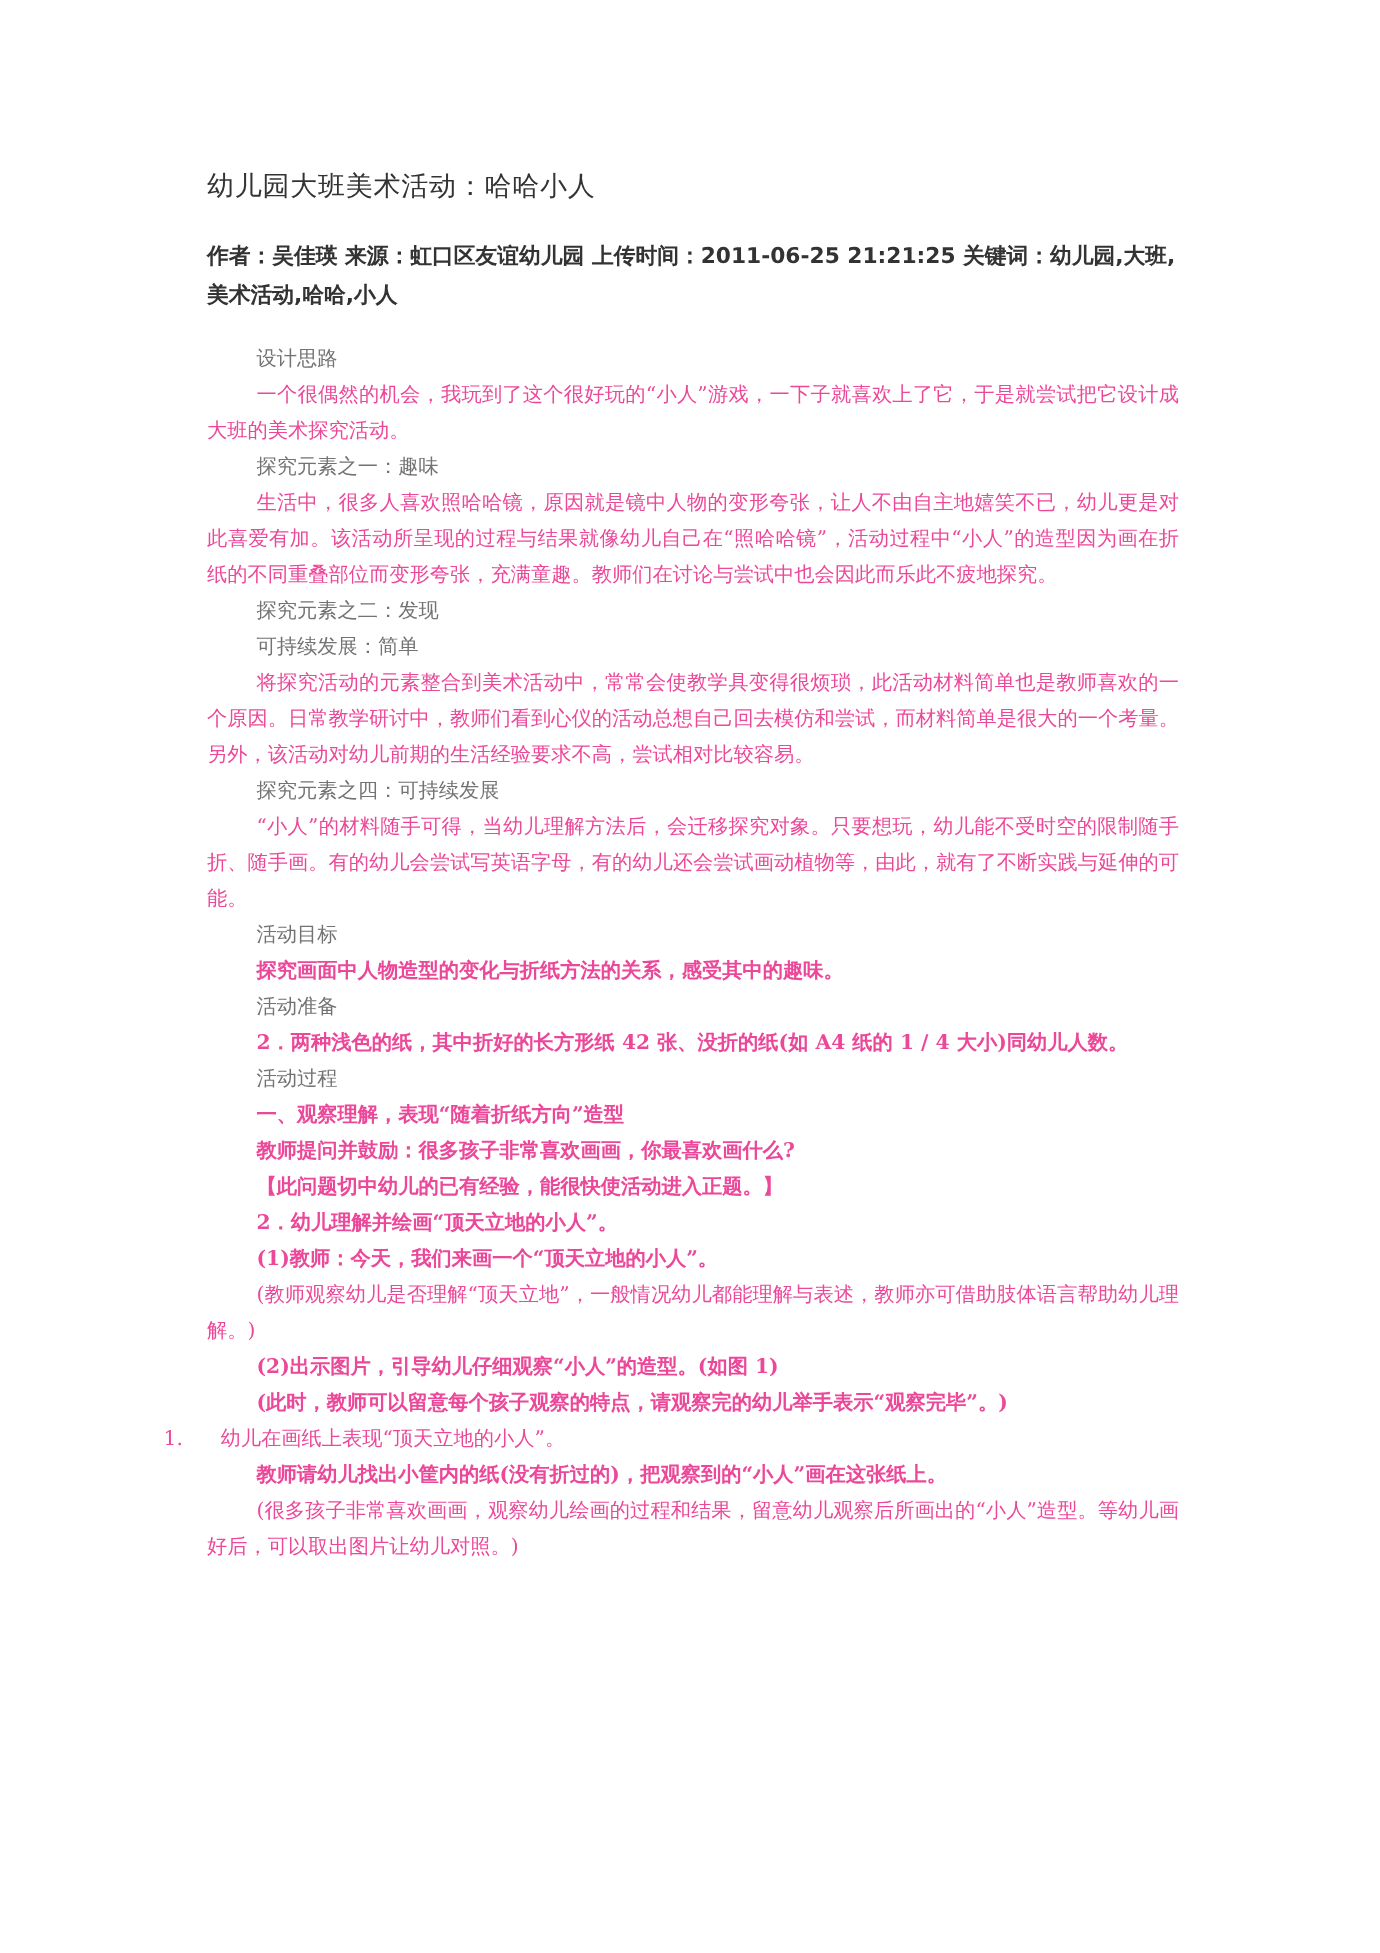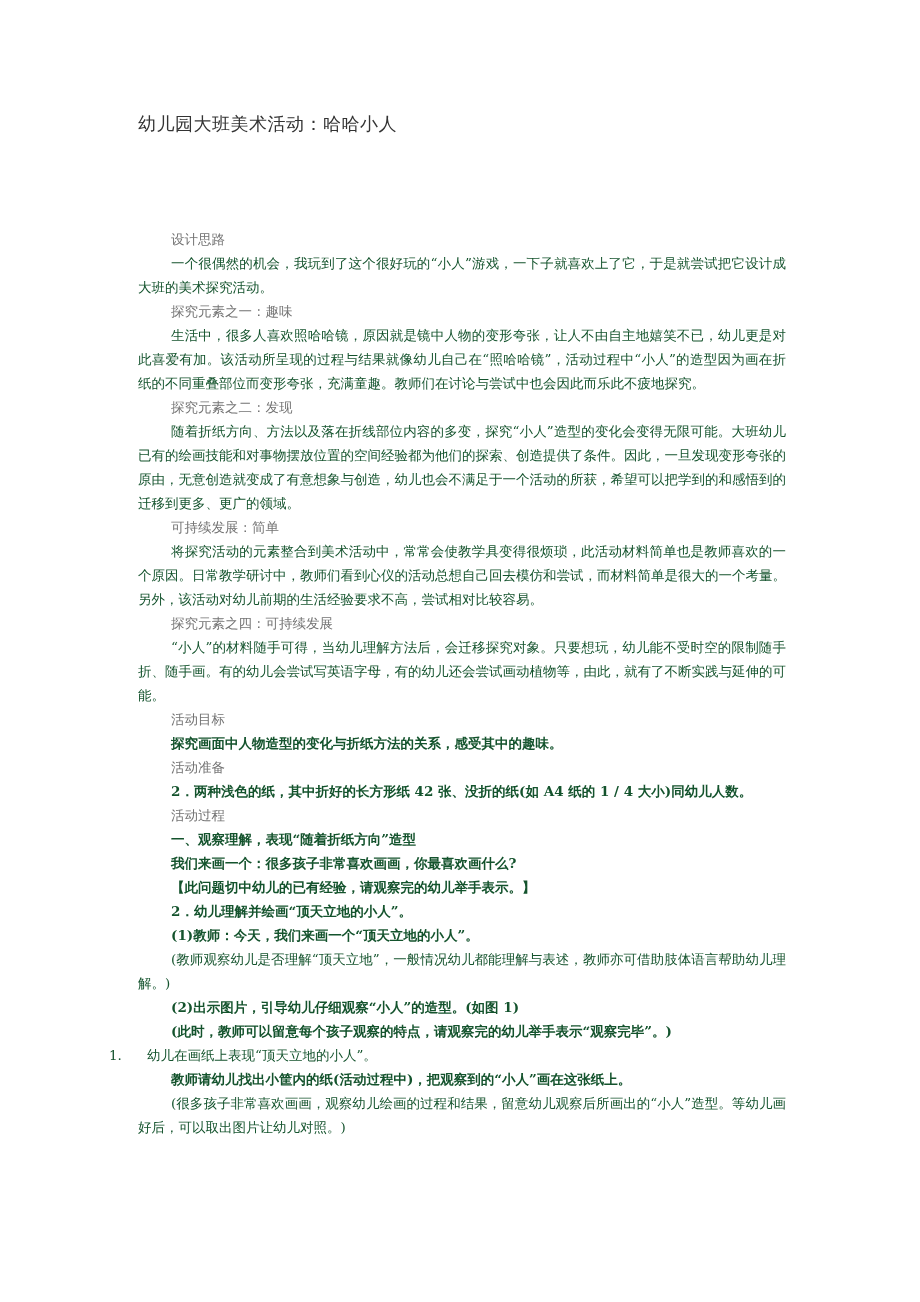--- a/index.html
+++ b/index.html
@@ -49,21 +49,21 @@
     .content {
       position: absolute;
       left: 138px;
       top: 227px;
       width: 648px;
     }
     .line {
       font-size: 13.5px;
       line-height: 24px;
       margin: 0;
-      color: #14532d;
+      color: #ec4899;
       text-align: justify;
     }
     .indent {
       text-indent: 33px;
     }
     .heading {
       color: #737373;
       padding-left: 33px;
     }
     .para-indent {
@@ -79,54 +79,54 @@
       width: 38px;
     }
   </style>
 </head>
 <body>
 
 <div class="page">
 
   <h1 class="title">幼儿园大班美术活动：哈哈小人</h1>
 
+  <p class="meta">作者：吴佳瑛 来源：虹口区友谊幼儿园 上传时间：2011-06-25 21:21:25 关键词：幼儿园,大班,美术活动,哈哈,小人</p>
 
   <div class="content">
 
     <p class="line heading">设计思路</p>
     <p class="line indent">一个很偶然的机会，我玩到了这个很好玩的“小人”游戏，一下子就喜欢上了它，于是就尝试把它设计成大班的美术探究活动。</p>
 
     <p class="line heading">探究元素之一：趣味</p>
     <p class="line indent">生活中，很多人喜欢照哈哈镜，原因就是镜中人物的变形夸张，让人不由自主地嬉笑不已，幼儿更是对此喜爱有加。该活动所呈现的过程与结果就像幼儿自己在“照哈哈镜”，活动过程中“小人”的造型因为画在折纸的不同重叠部位而变形夸张，充满童趣。教师们在讨论与尝试中也会因此而乐此不疲地探究。</p>
 
     <p class="line heading">探究元素之二：发现</p>
-    <p class="line indent">随着折纸方向、方法以及落在折线部位内容的多变，探究“小人”造型的变化会变得无限可能。大班幼儿已有的绘画技能和对事物摆放位置的空间经验都为他们的探索、创造提供了条件。因此，一旦发现变形夸张的原由，无意创造就变成了有意想象与创造，幼儿也会不满足于一个活动的所获，希望可以把学到的和感悟到的迁移到更多、更广的领域。</p>
 
     <p class="line heading">可持续发展：简单</p>
     <p class="line indent">将探究活动的元素整合到美术活动中，常常会使教学具变得很烦琐，此活动材料简单也是教师喜欢的一个原因。日常教学研讨中，教师们看到心仪的活动总想自己回去模仿和尝试，而材料简单是很大的一个考量。另外，该活动对幼儿前期的生活经验要求不高，尝试相对比较容易。</p>
 
     <p class="line heading">探究元素之四：可持续发展</p>
     <p class="line indent">“小人”的材料随手可得，当幼儿理解方法后，会迁移探究对象。只要想玩，幼儿能不受时空的限制随手折、随手画。有的幼儿会尝试写英语字母，有的幼儿还会尝试画动植物等，由此，就有了不断实践与延伸的可能。</p>
 
     <p class="line heading">活动目标</p>
     <p class="line para-indent">探究画面中人物造型的变化与折纸方法的关系，感受其中的趣味。</p>
 
     <p class="line heading">活动准备</p>
     <p class="line para-indent">2．两种浅色的纸，其中折好的长方形纸 42 张、没折的纸(如 A4 纸的 1 / 4 大小)同幼儿人数。</p>
 
     <p class="line heading">活动过程</p>
     <p class="line para-indent">一、观察理解，表现“随着折纸方向”造型</p>
-    <p class="line para-indent">我们来画一个：很多孩子非常喜欢画画，你最喜欢画什么?</p>
-    <p class="line para-indent">【此问题切中幼儿的已有经验，请观察完的幼儿举手表示。】</p>
+    <p class="line para-indent">教师提问并鼓励：很多孩子非常喜欢画画，你最喜欢画什么?</p>
+    <p class="line para-indent">【此问题切中幼儿的已有经验，能很快使活动进入正题。】</p>
     <p class="line para-indent">2．幼儿理解并绘画“顶天立地的小人”。</p>
     <p class="line para-indent">(1)教师：今天，我们来画一个“顶天立地的小人”。</p>
     <p class="line indent">(教师观察幼儿是否理解“顶天立地”，一般情况幼儿都能理解与表述，教师亦可借助肢体语言帮助幼儿理解。)</p>
     <p class="line para-indent">(2)出示图片，引导幼儿仔细观察“小人”的造型。(如图 1)</p>
     <p class="line para-indent">(此时，教师可以留意每个孩子观察的特点，请观察完的幼儿举手表示“观察完毕”。)</p>
 
     <p class="line numbered">
       <span class="num">1.</span><span>幼儿在画纸上表现“顶天立地的小人”。</span>
     </p>
-    <p class="line para-indent">教师请幼儿找出小筐内的纸(活动过程中)，把观察到的“小人”画在这张纸上。</p>
+    <p class="line para-indent">教师请幼儿找出小筐内的纸(没有折过的)，把观察到的“小人”画在这张纸上。</p>
     <p class="line indent">(很多孩子非常喜欢画画，观察幼儿绘画的过程和结果，留意幼儿观察后所画出的“小人”造型。等幼儿画好后，可以取出图片让幼儿对照。)</p>
 
   </div>
 </div>
 
 </body></html>

